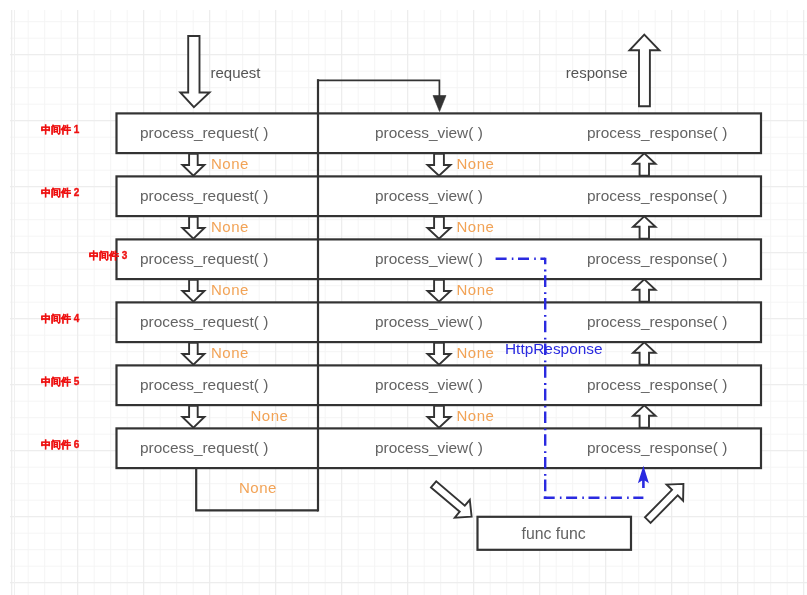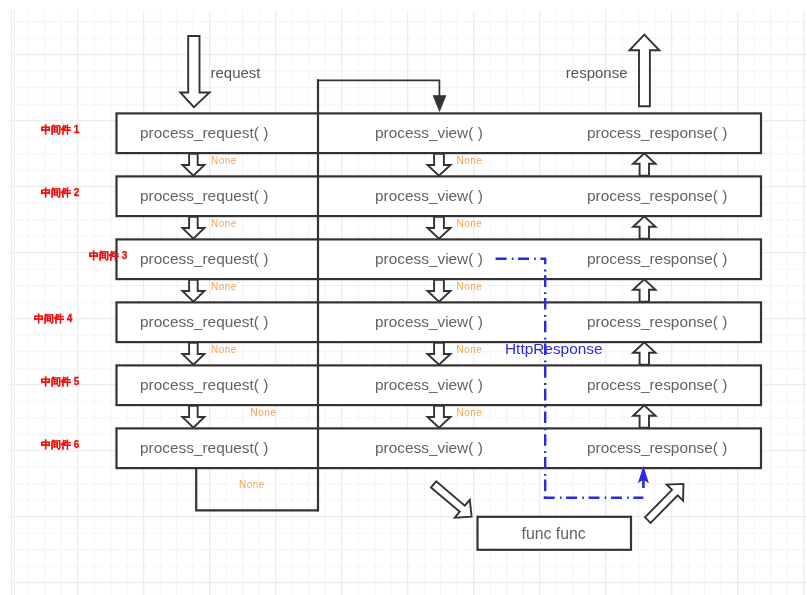--- a/index.html
+++ b/index.html
@@ -14,21 +14,21 @@
       linear-gradient(to bottom, var(--grid,#f4f4f4) 1px, transparent 1px);
     background-size:66px 66px, 66px 66px, 16.5px 16.5px, 16.5px 16.5px;
     background-position:11.2px 0, 0 54.2px, 11.2px 0, 0 4.7px;
     background-repeat:repeat;
     clip-path:inset(10px 0 0 10px);}
   #gridedge{position:absolute;left:14px;top:10px;width:1px;height:585px;background:#f0f0f0;}
   svg.layer{position:absolute;left:0;top:0;width:807px;height:595px;overflow:visible;}
   .lbl{position:absolute;white-space:nowrap;line-height:1;transform:translateZ(0);-webkit-font-smoothing:antialiased;}
   .cell-text{color:var(--cell,#636363);font-size:15.4px;}
   .mw-label{color:var(--mw,#ee1010);font-weight:bold;font-size:10px;-webkit-text-stroke:0.35px var(--mw,#ee1010);}
-  .none-label{color:var(--none,#f2a356);font-size:10px;font-weight:normal;letter-spacing:0.5px;}
+  .none-label{color:var(--none,#f2a356);font-size:15px;font-weight:normal;letter-spacing:0.5px;}
   .flow-label{color:var(--flow,#555555);font-size:15px;}
   .http-label{color:var(--blue,#2a2ae0);font-size:15.4px;}
   .viewfunc-label{color:var(--cell,#636363);font-size:15.8px;}
   svg .box{fill:#ffffff;stroke:var(--stroke,#333333);stroke-width:2.2;}
   svg .ln{fill:none;stroke:var(--stroke,#333333);stroke-width:2.2;stroke-linecap:butt;}
   svg .ln-thin{fill:none;stroke:var(--stroke,#333333);stroke-width:1.7;stroke-linecap:butt;}
   svg .hollow{fill:#ffffff;stroke:var(--stroke,#333333);stroke-width:1.9;stroke-linejoin:miter;}
   svg .solid-arrow{fill:var(--stroke,#333333);stroke:var(--stroke,#333333);stroke-width:0.6;}
   svg .blue-dash{fill:none;stroke:var(--blue,#2a2ae0);stroke-width:2.4;stroke-dasharray:11.0 5.2 1.6 4.6;stroke-linecap:butt;}
   svg .blue-dash-a{stroke-dashoffset:0;}
@@ -75,21 +75,21 @@
     <path class="blue-dash blue-dash-b" d="M 545.2 257.7 L 545.2 498.9"></path>
     <path class="blue-dash blue-dash-c" d="M 543.7 497.8 L 643.4 497.8"></path>
     <path class="blue-solid" d="M 643.4 465.8 L 648.9 483.2 L 644.7 480.4 L 644.7 488.0 L 642.1 488.0 L 642.1 480.4 L 637.9 483.2 Z"></path>
     <rect class="box" x="477.5" y="516.8" width="153.5" height="33.0"></rect>
     <path class="hollow" d="M 431.0 487.4 L 459.7 511.7 L 454.8 517.6 L 471.6 516.6 L 469.8 499.9 L 464.8 505.7 L 436.2 481.4 Z"></path>
     <path class="hollow" d="M 650.6 522.9 L 677.7 495.4 L 683.1 500.7 L 683.4 483.9 L 666.6 484.5 L 672.0 489.8 L 645.0 517.3 Z"></path>
   </svg>
   <div class="lbl mw-label" style="left:41px;top:124.7px;">中间件 1</div>
   <div class="lbl mw-label" style="left:41px;top:187.7px;">中间件 2</div>
   <div class="lbl mw-label" style="left:41px;top:250.7px;padding-left:48px;">中间件 3</div>
-  <div class="lbl mw-label" style="left:34px;top:313.6px;">中间件 4</div>
+  <div class="lbl mw-label" style="left:41px;top:313.6px;">中间件 4</div>
   <div class="lbl mw-label" style="left:41px;top:376.6px;">中间件 5</div>
   <div class="lbl mw-label" style="left:41px;top:439.6px;">中间件 6</div>
   <div class="lbl cell-text" style="left:140px;top:124.7px;">process_request( )</div>
   <div class="lbl cell-text" style="left:375px;top:124.7px;">process_view( )</div>
   <div class="lbl cell-text" style="left:587px;top:124.7px;">process_response( )</div>
   <div class="lbl cell-text" style="left:140px;top:187.7px;">process_request( )</div>
   <div class="lbl cell-text" style="left:375px;top:187.7px;">process_view( )</div>
   <div class="lbl cell-text" style="left:587px;top:187.7px;">process_response( )</div>
   <div class="lbl cell-text" style="left:140px;top:250.7px;">process_request( )</div>
   <div class="lbl cell-text" style="left:375px;top:250.7px;">process_view( )</div>

